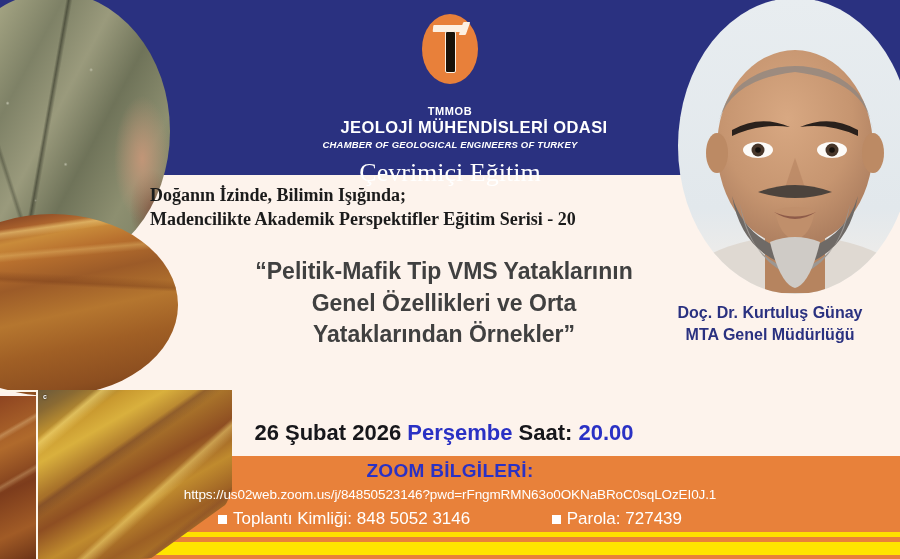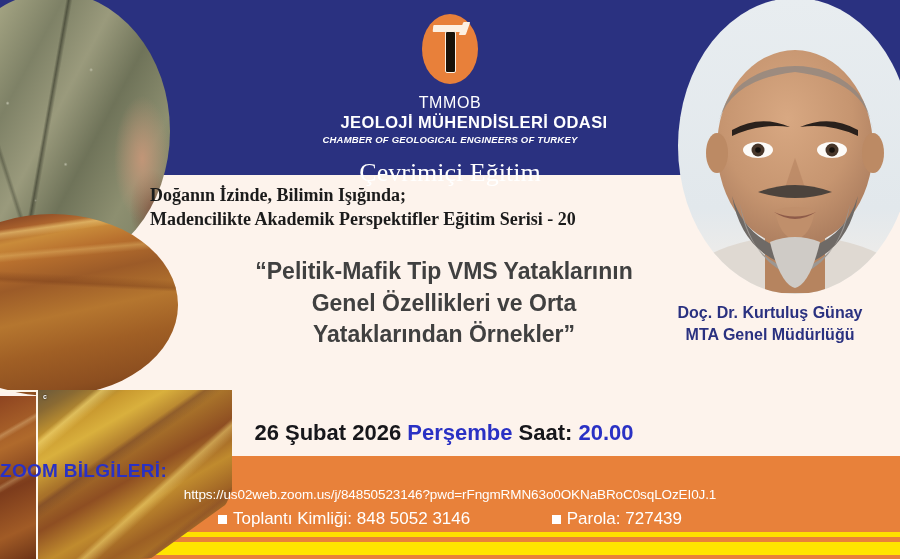--- a/index.html
+++ b/index.html
@@ -133,21 +133,21 @@
     width:7px;height:13px;background:#fdf0e2;
     transform:skewX(-14deg);border-radius:1px;
   }
   .hammer-handle{
     position:absolute;left:23px;top:17px;width:9px;height:40px;
     background:#1a1208;border:1px solid #fdf0e2;border-radius:2px;
   }
   .logo-l1,.logo-l2,.logo-l3{
     color:#ffffff;text-align:center;font-family:"Liberation Sans",sans-serif;
   }
-  .logo-l1{font-size:16px;font-weight:normal;letter-spacing:.6px;margin-top:6px;}
+  .logo-l1{font-size:11px;font-weight:bold;letter-spacing:.6px;margin-top:17px;}
   .logo-l2{font-size:16.5px;font-weight:bold;letter-spacing:.4px;margin-top:1px;padding-left:48px;}
   .logo-l3{font-size:9.5px;font-style:italic;font-weight:bold;letter-spacing:.2px;margin-top:2px;}
 
   
   .h-online{
     position:absolute;left:0;right:0;top:142px;text-align:center;
     color:#ffffff;font-family:"Liberation Serif",serif;font-weight:normal;
     font-size:26px;
     margin-top:16px;
   }
@@ -168,21 +168,21 @@
   }
   .datebar{
     position:absolute;left:0;right:12px;top:420px;text-align:center;
     font-family:"Liberation Sans",sans-serif;font-weight:bold;font-size:22px;
     color:#17171b;
   }
   .datebar .blue{color:#2A31C4;}
 
   
   .z-title{
-    position:absolute;left:0;right:0;top:460px;text-align:left;
+    position:absolute;left:0;right:0;top:460px;text-align:center;
     color:#2A31C4;font-weight:bold;font-size:19px;letter-spacing:.3px;
   }
   .z-url{
     position:absolute;left:0;right:0;top:487px;text-align:center;
     color:#ffffff;font-size:13.5px;letter-spacing:-.1px;
   }
   .z-row{
     position:absolute;left:0;right:0;top:509px;text-align:center;
     color:#ffffff;font-size:17px;
   }

